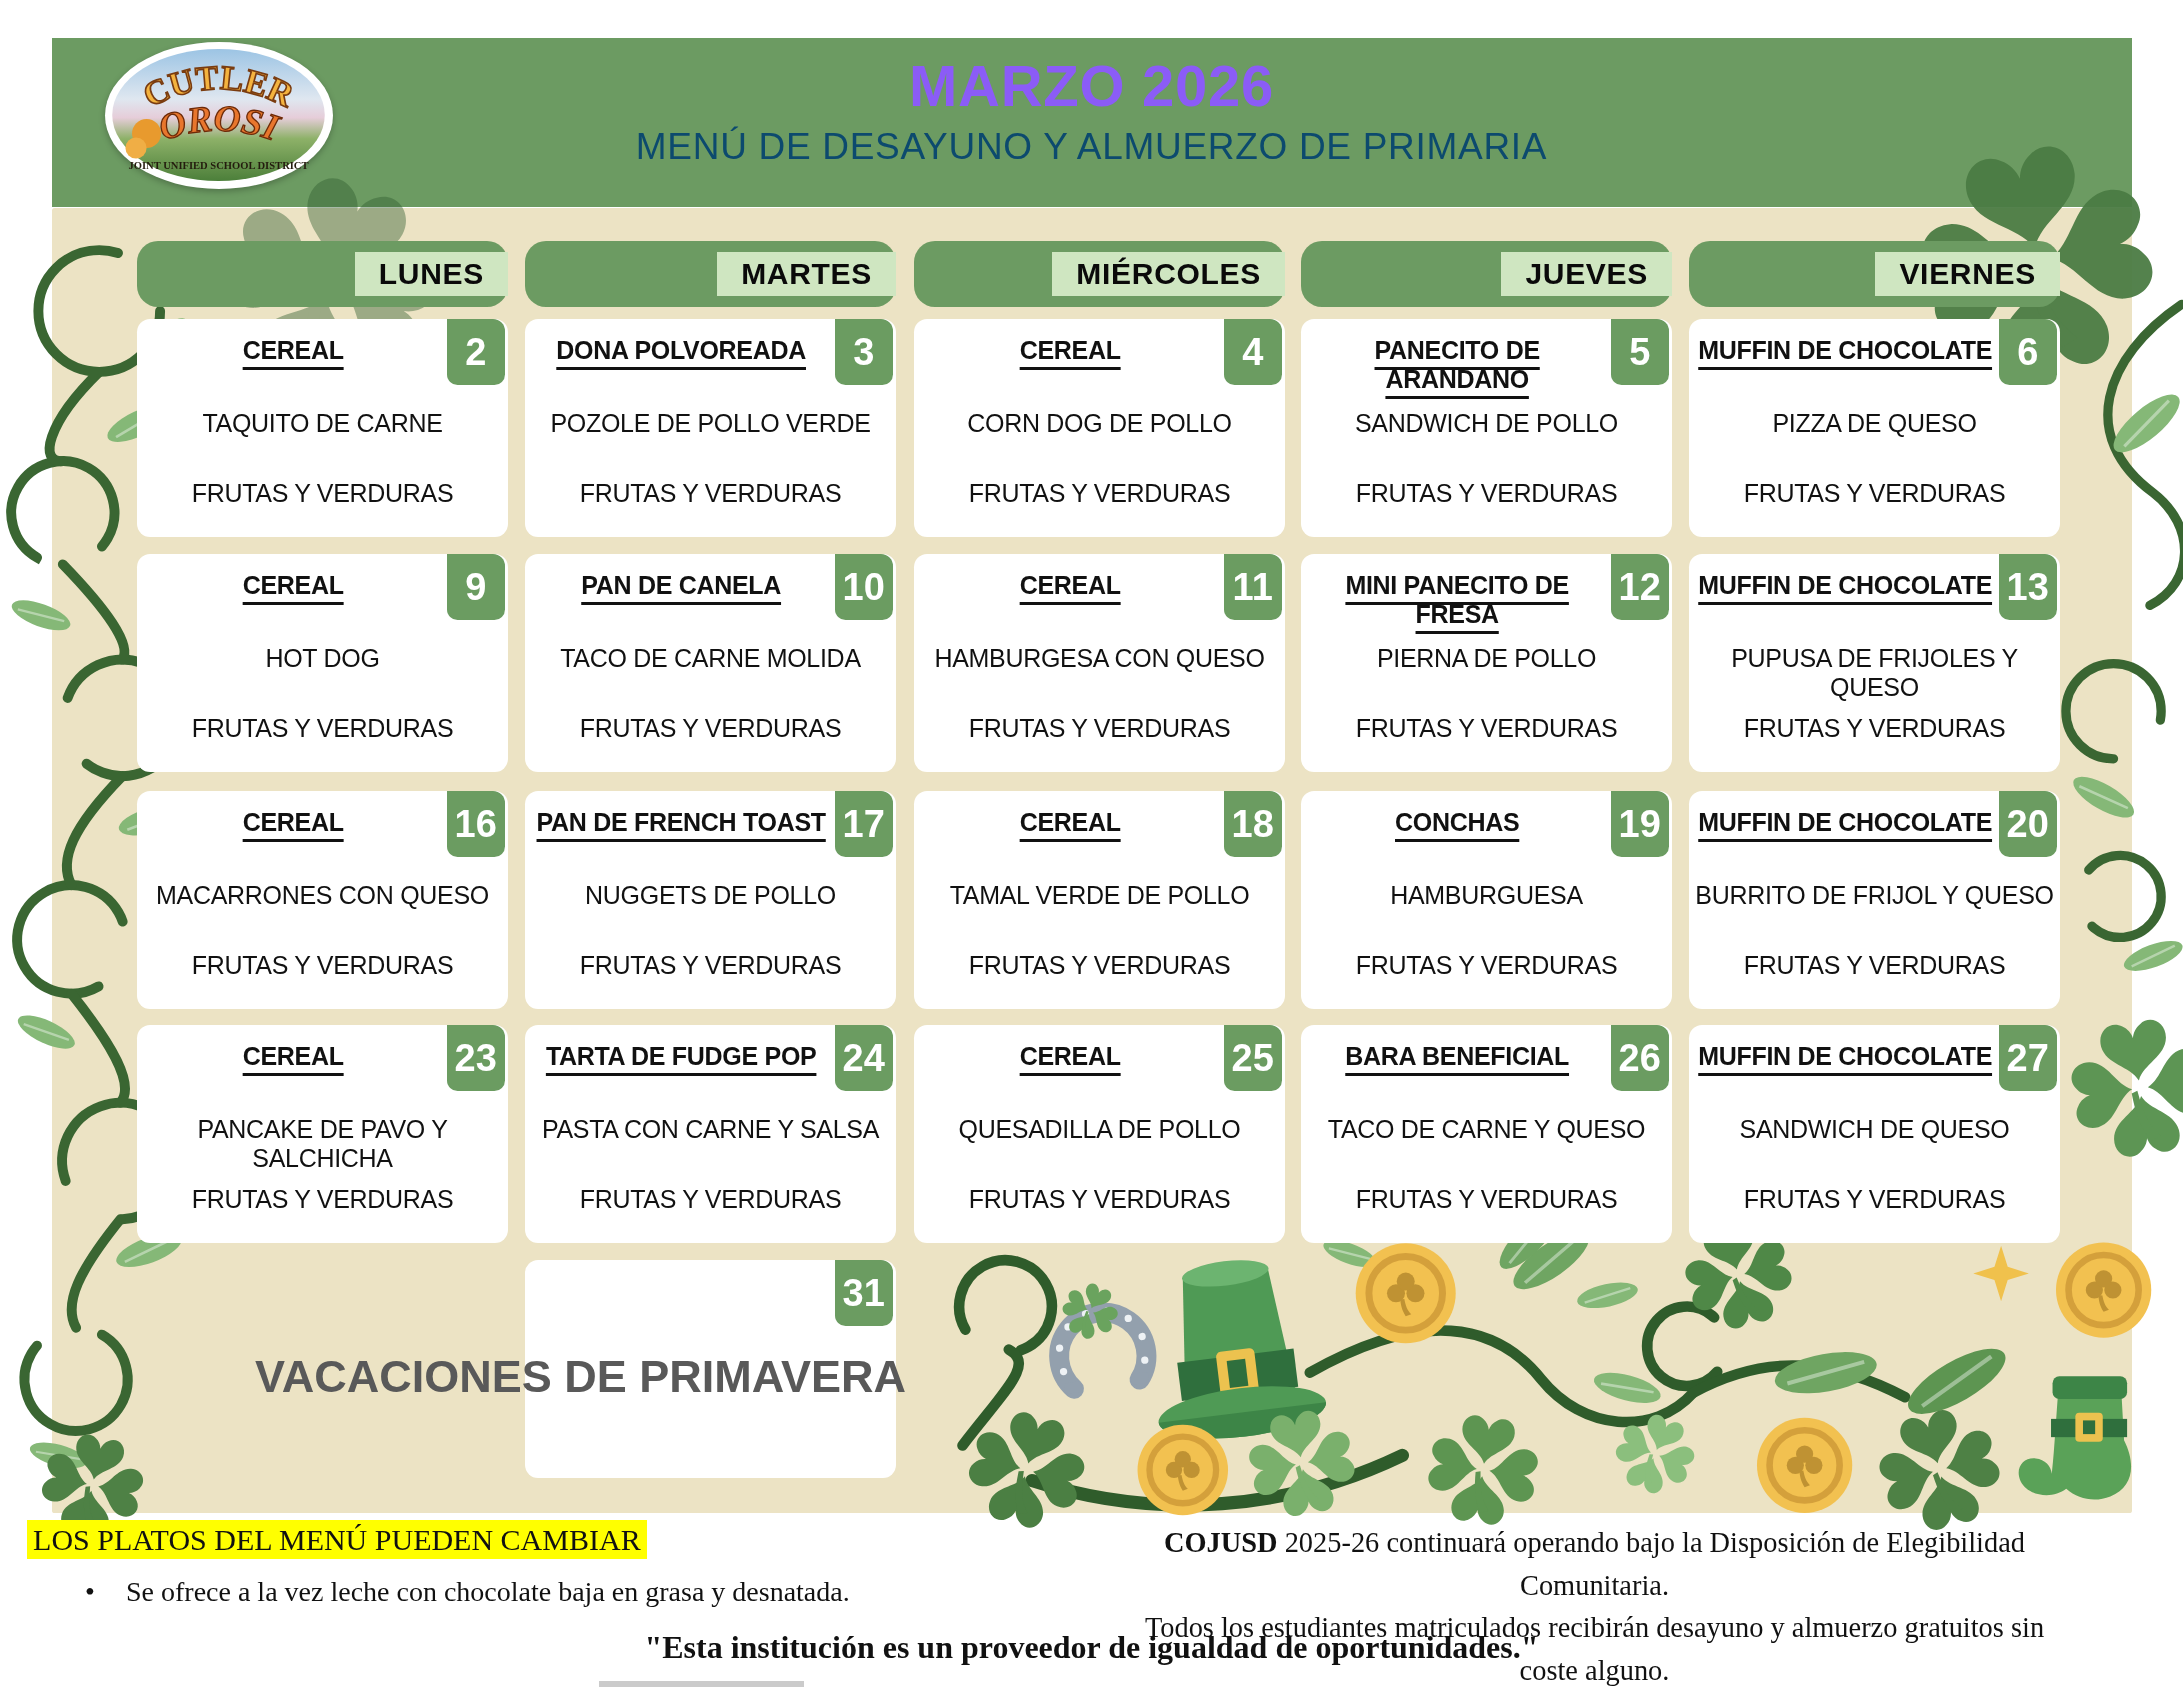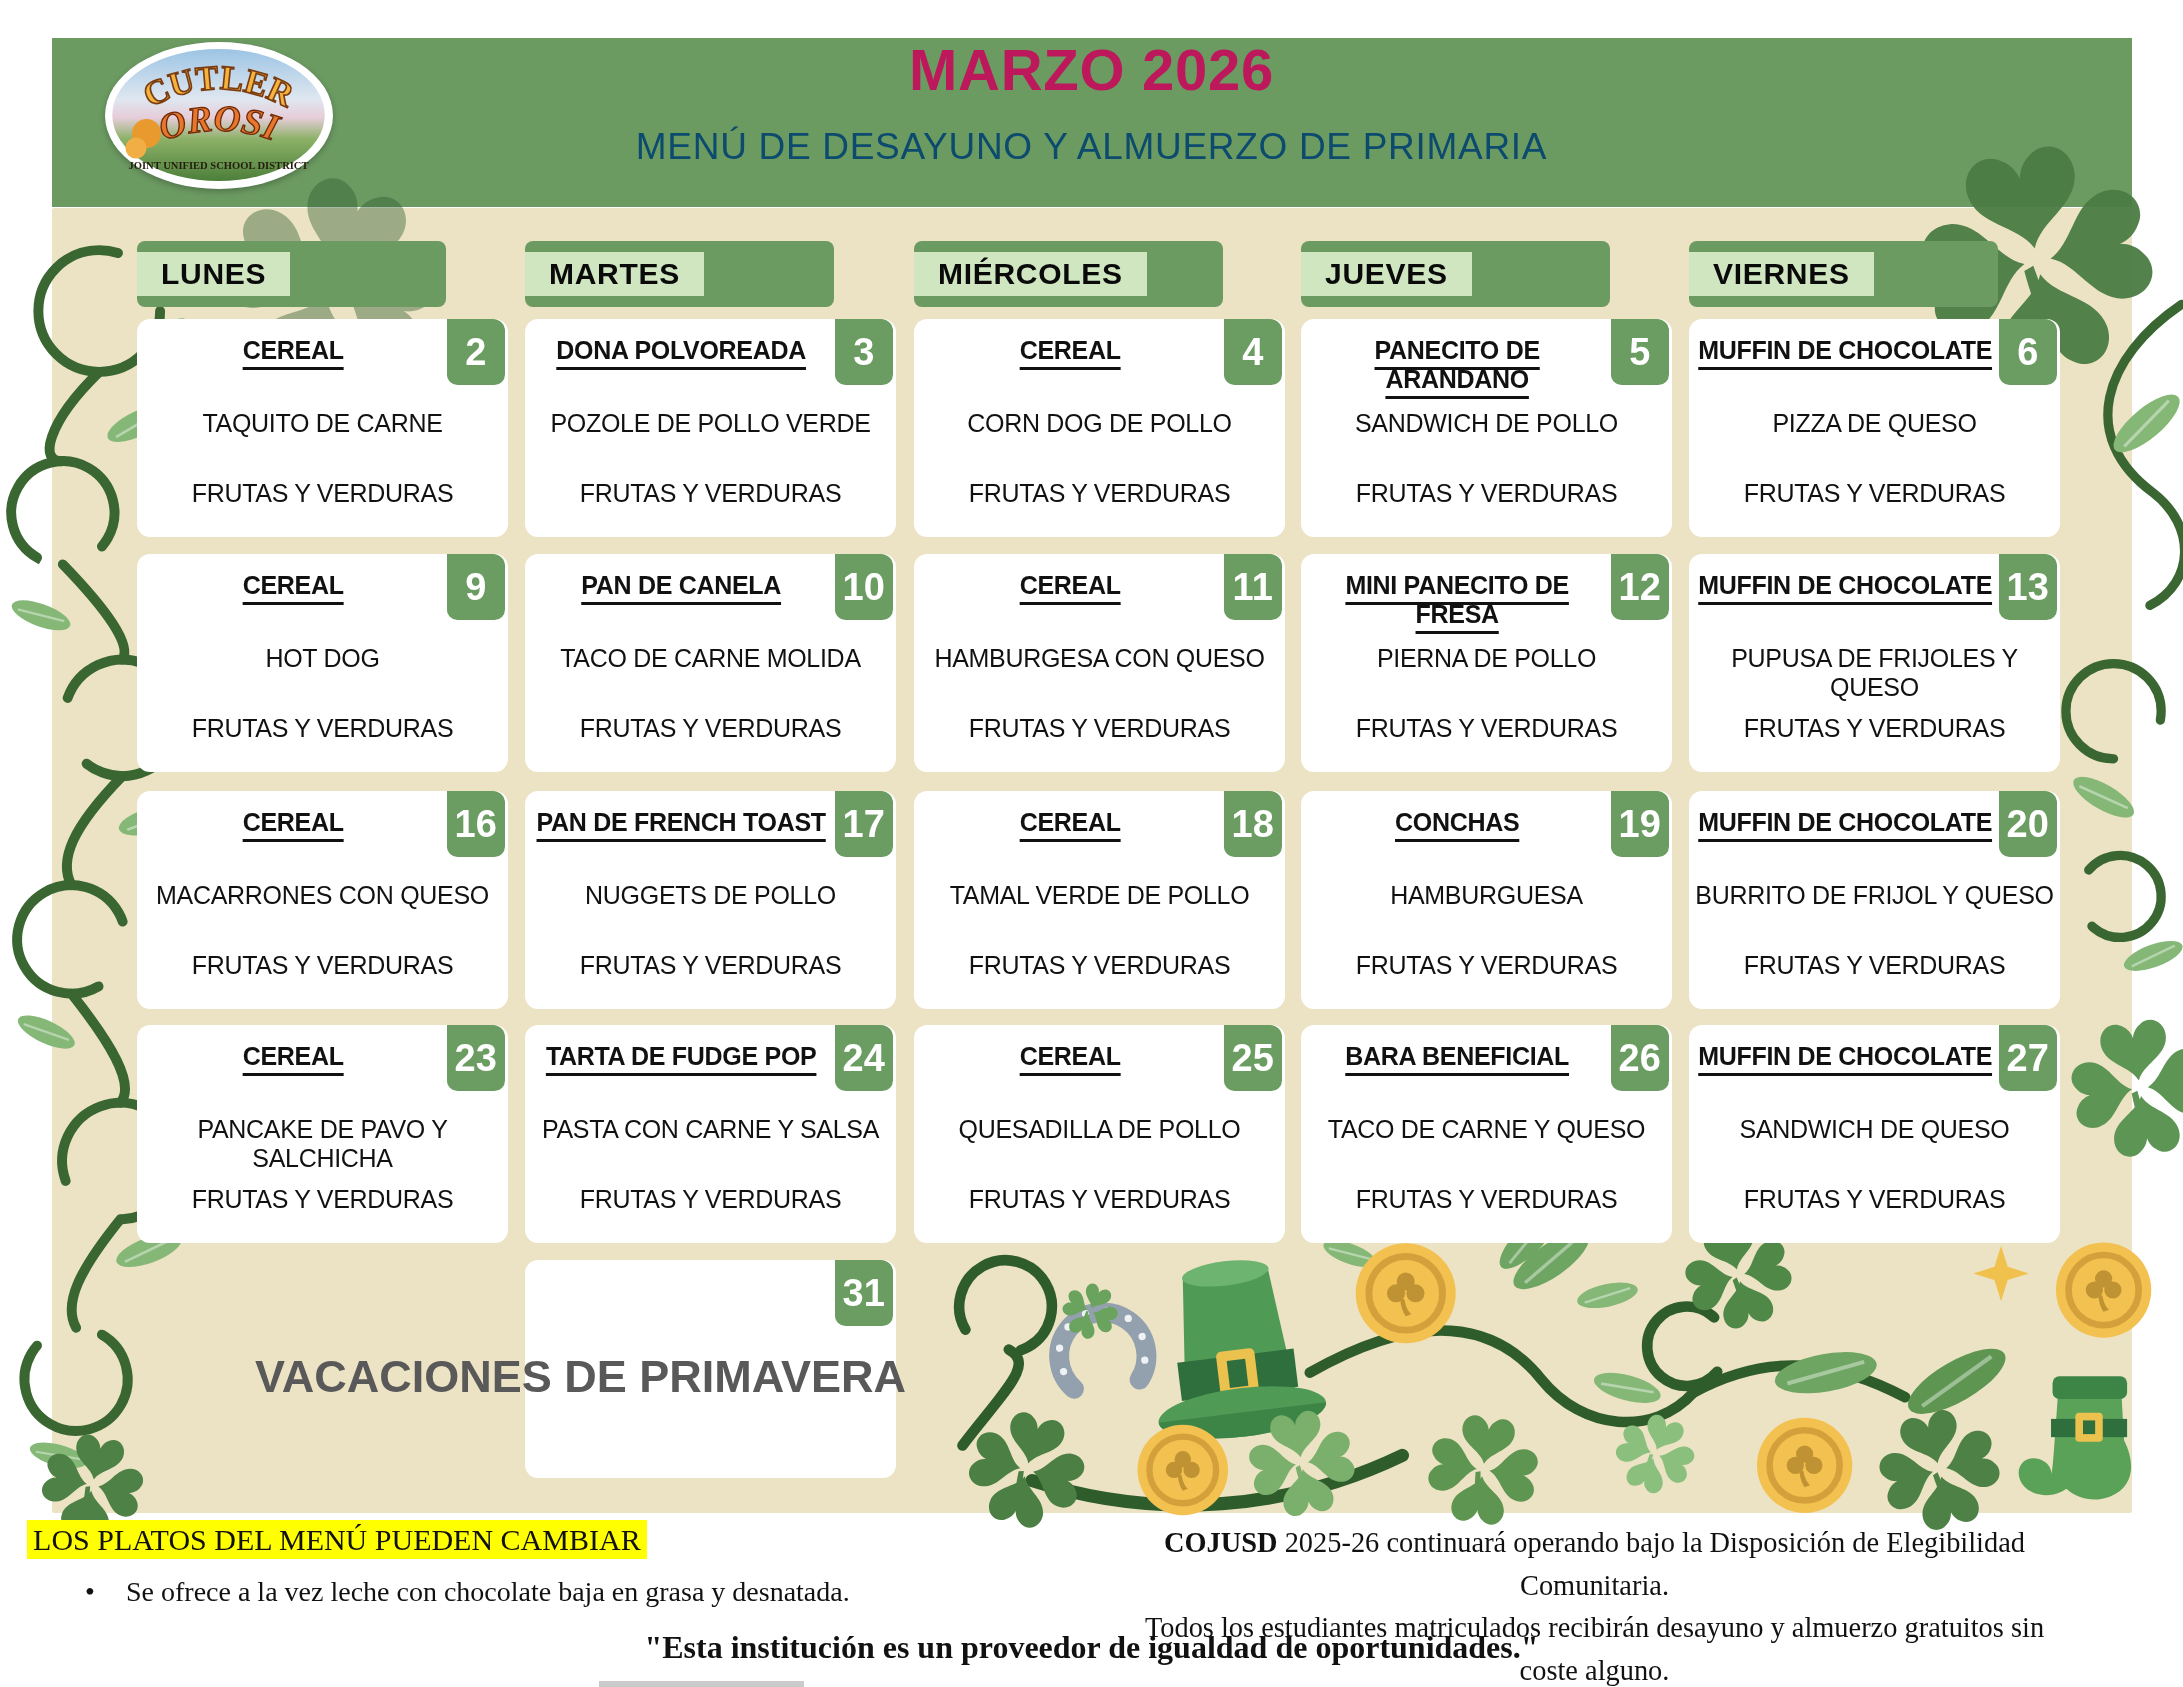--- a/index.html
+++ b/index.html
@@ -2,41 +2,41 @@
 <html style="--header-green: #6c9b62; --panel-tan: #ece3c4; --badge-green: #6b9c61; --light-green: #cfe6c1; --card-white: #ffffff; --highlight-yellow: #ffff00; --vacation-gray: #595959; --vine-green: #3a6632; --leaf-green: #85b877; --coin-gold: #f2c150;font-size:10.6px"><head>
 <meta charset="utf-8">
 <style>
   html,body{margin:0;padding:0;background:#ffffff;}
   #page{position:relative;width:2183px;height:1687px;background:#ffffff;overflow:hidden;
         font-family:"Liberation Sans",sans-serif;color:#111;}
 
   
   #band{position:absolute;left:52px;top:38px;width:2080px;height:169px;
         background:var(--header-green,#6c9b62);}
-  #title{position:absolute;left:0;right:0;top:36px;text-align:center;
-         font-size:58px;font-weight:bold;color:#be185d;letter-spacing:0.7px;}
+  #title{position:absolute;left:0;right:0;top:52px;text-align:center;
+         font-size:58px;font-weight:bold;color:#8b5cf6;letter-spacing:0.7px;}
   #subtitle{position:absolute;left:0;right:0;top:126px;text-align:center;
             font-size:37px;color:#0c4a6e;letter-spacing:0.7px;}
 
   
   #logo{position:absolute;left:105px;top:42px;width:228px;height:147px;border-radius:50%;
         background:#fff;box-shadow:0 2.6px 6.6px rgba(0,0,0,.25);}
   #logo svg{position:absolute;left:7.3px;top:7.3px;}
 
   
   #panel{position:absolute;left:52px;top:208px;width:2080px;height:1305px;
          background:var(--panel-tan,#ece3c4);border-radius:2.6px;}
 
   
   .c1{left:137px}.c2{left:525px}.c3{left:914px}.c4{left:1301px}.c5{left:1689px}
   .r1{top:319px}.r2{top:554px}.r3{top:791px}.r4{top:1025px}.r5{top:1260px}
 
-  .dayhead{position:absolute;top:241px;width:309px;height:66px;
-           background:var(--header-green,#6c9b62);border-radius:8px;
-           display:flex;align-items:center;justify-content:flex-start;}
+  .dayhead{position:absolute;top:241px;width:371px;height:66px;
+           background:var(--header-green,#6c9b62);border-radius:21px;
+           display:flex;align-items:center;justify-content:flex-end;}
   .dayhead .inner{background:var(--light-green,#cfe6c1);padding:5.3px 24px;
            font-size:30px;font-weight:bold;letter-spacing:0.7px;color:#0a0a0a;}
 
   .card{position:absolute;width:371px;height:218px;background:var(--card-white,#fff);
         border-radius:13.2px;}
   .badge{position:absolute;top:0;right:3.3px;width:58px;height:66px;
          background:var(--badge-green,#6b9c61);color:#fff;font-weight:bold;font-size:38px;
          display:flex;align-items:center;justify-content:center;
          border-radius:0 12px 10.6px 10.6px;}
   .bk{position:absolute;top:17px;left:5.3px;right:64px;text-align:center;

